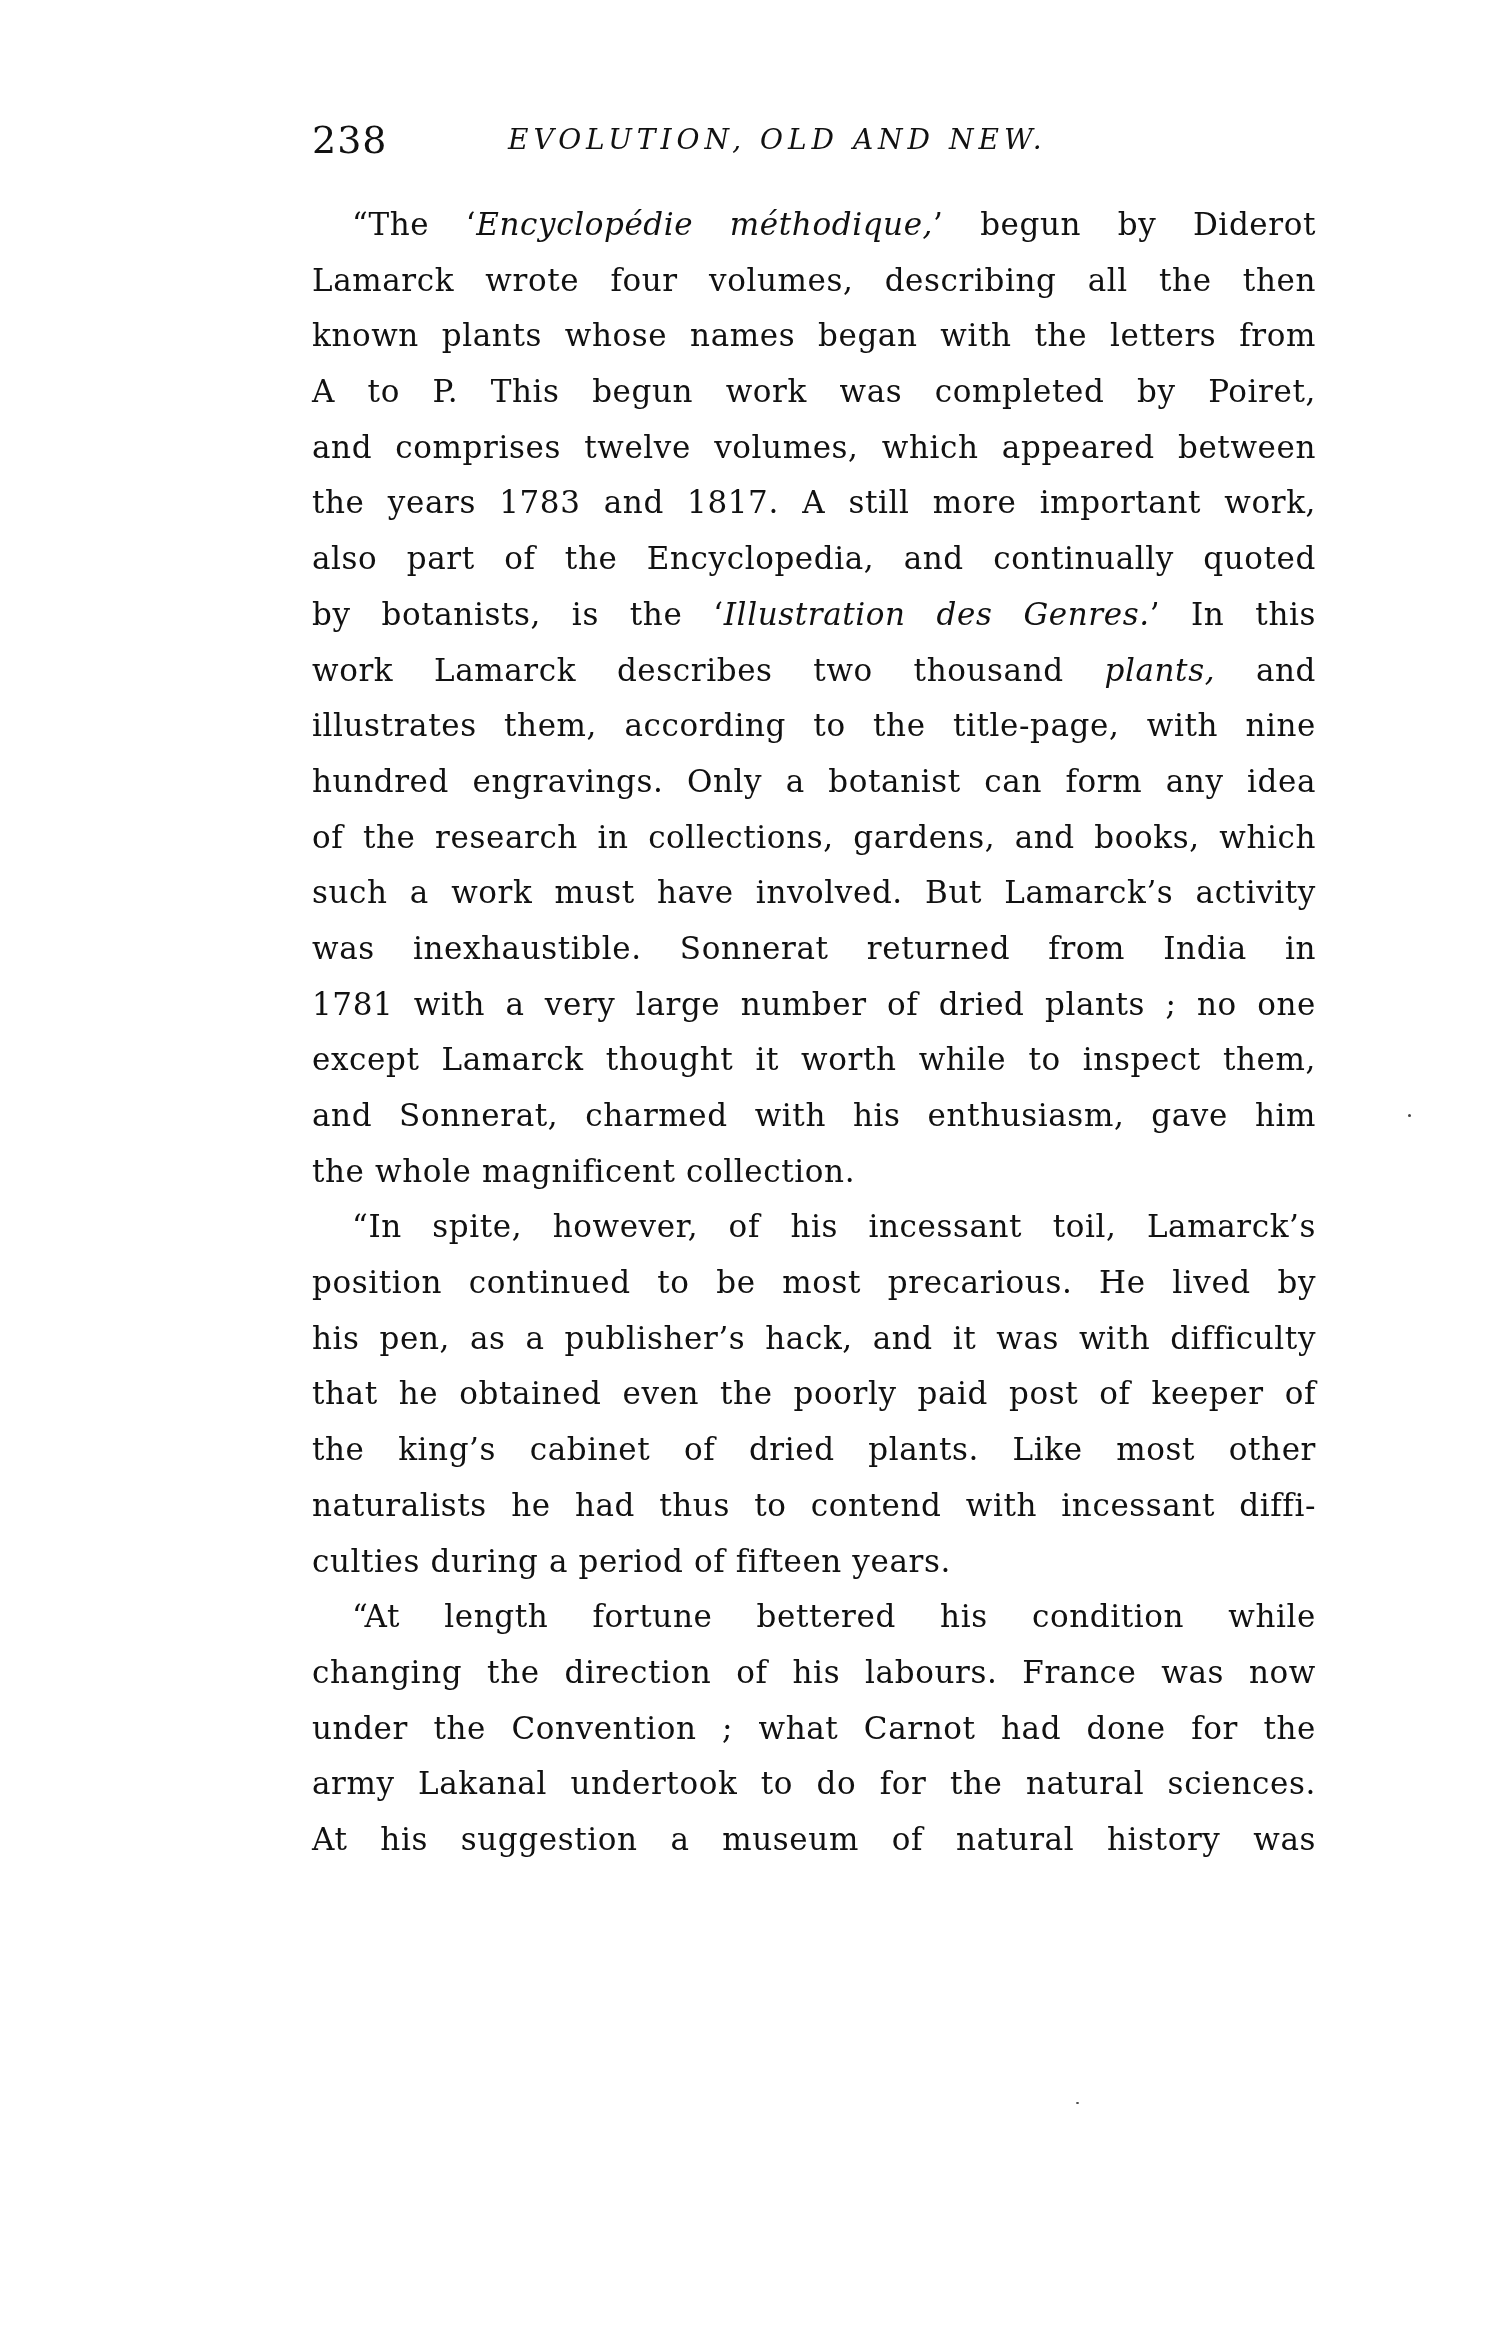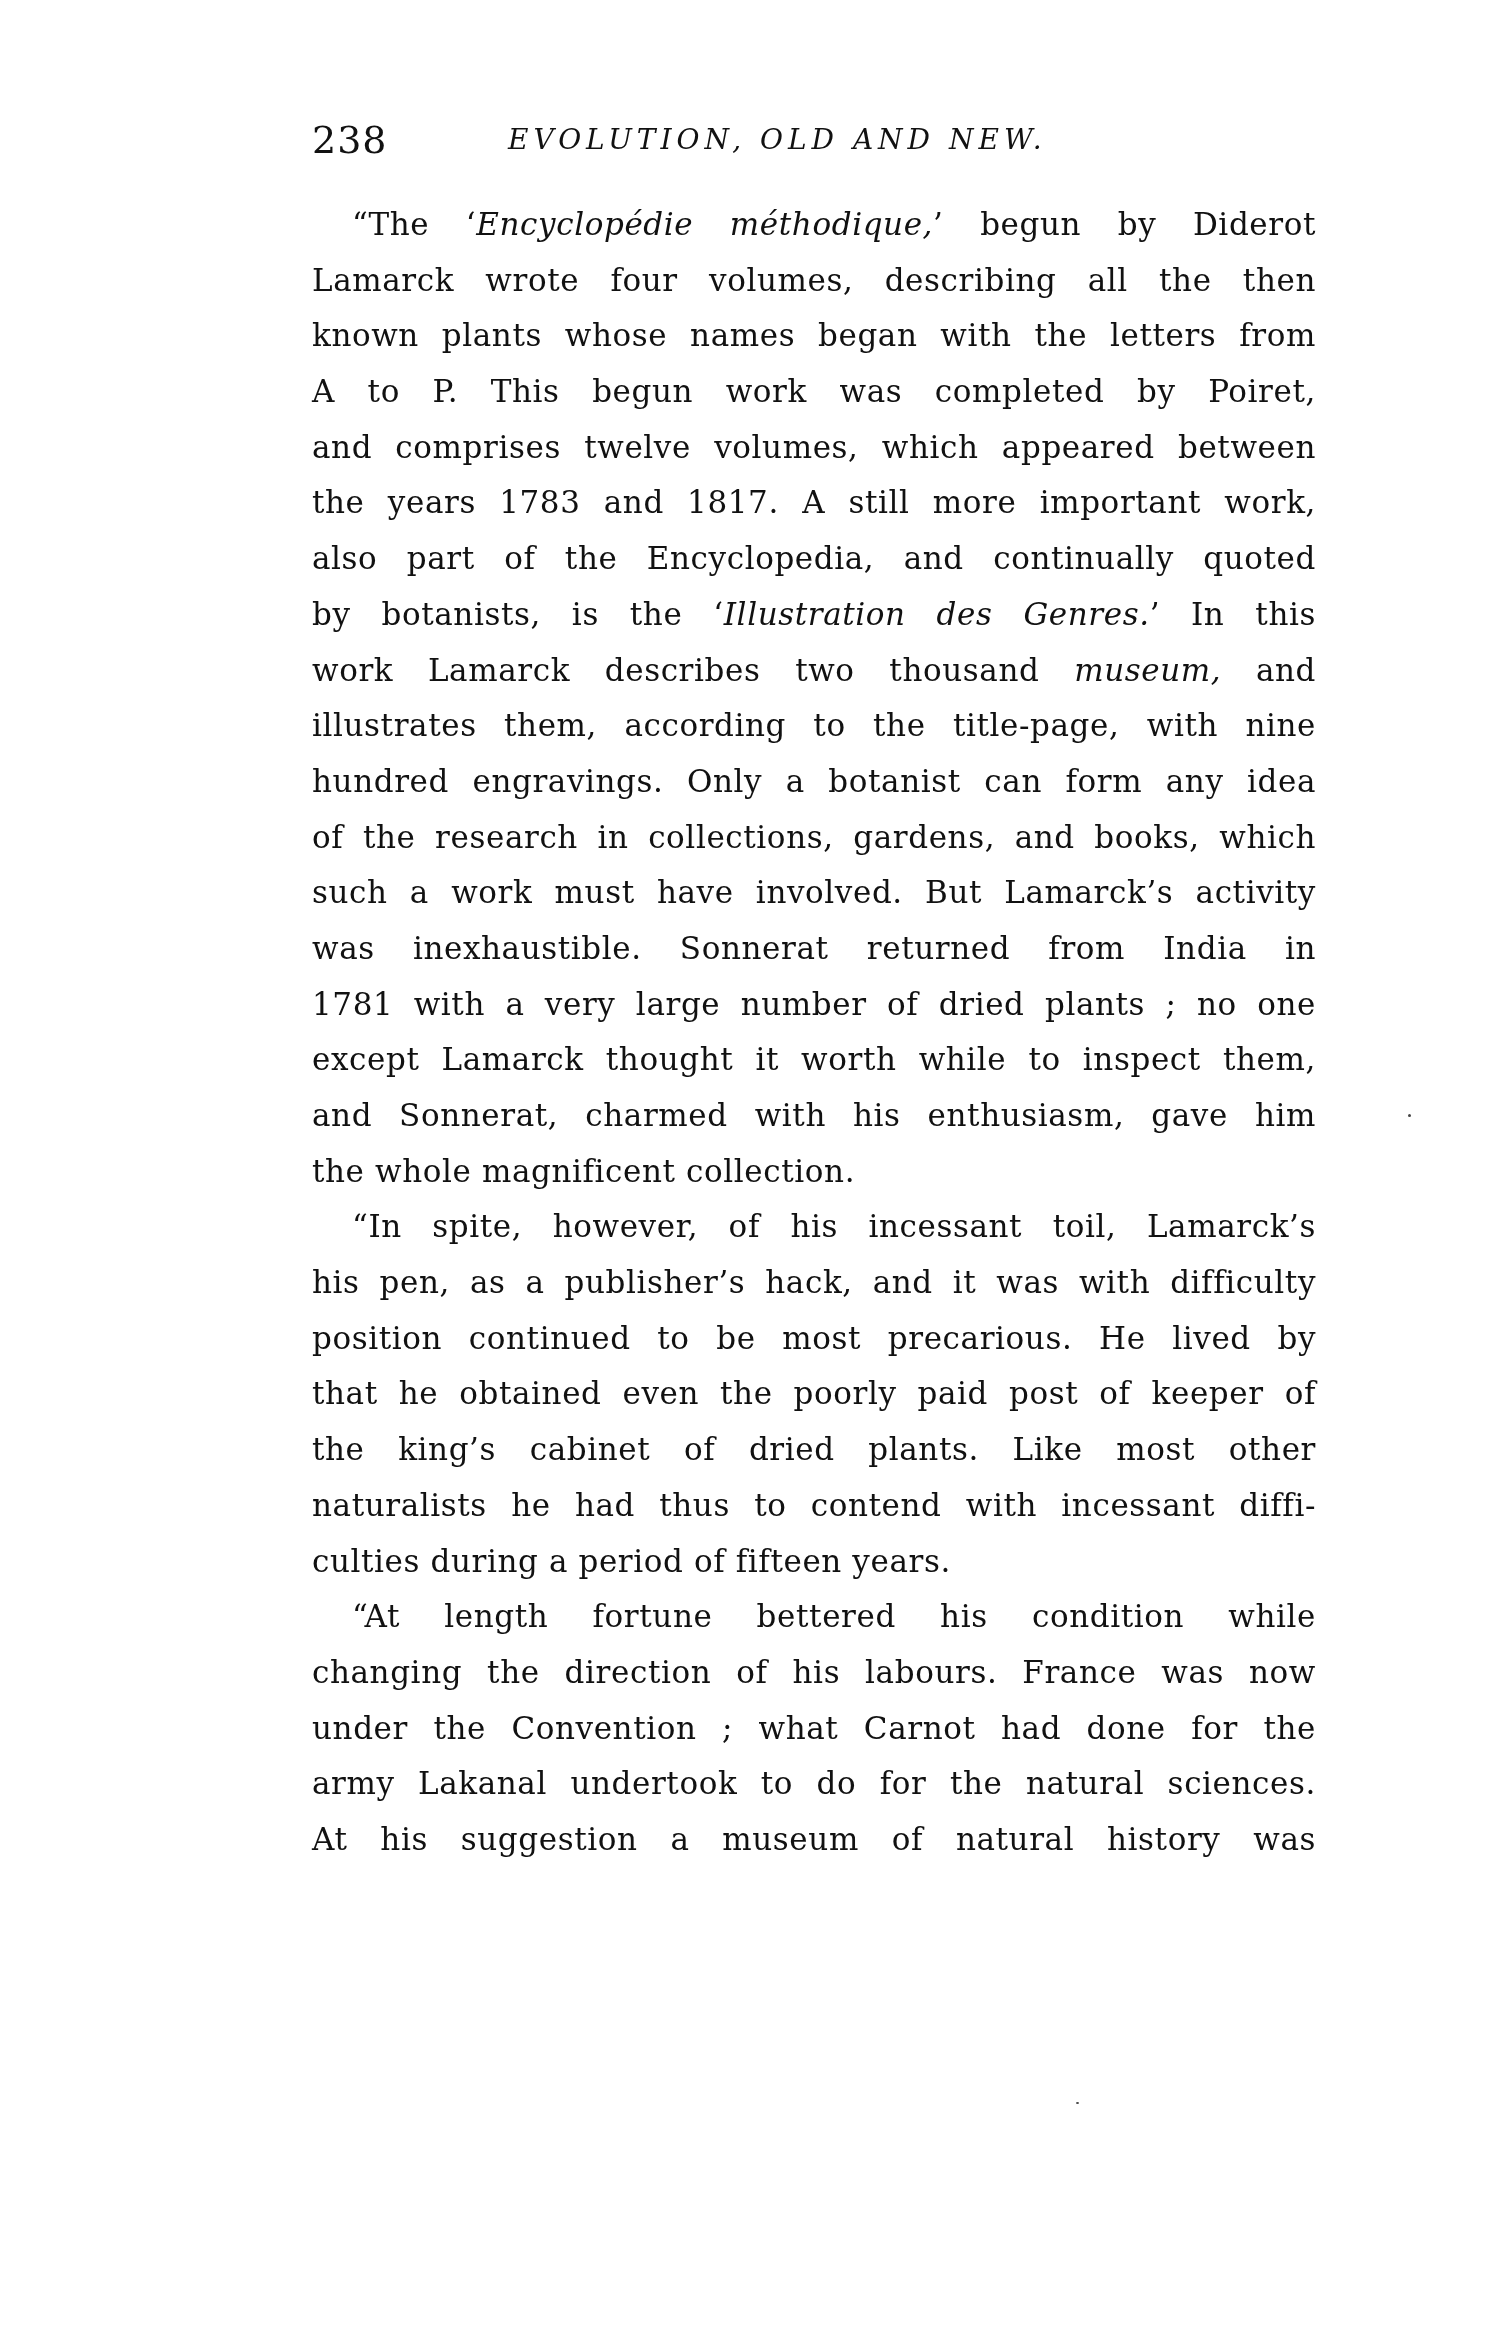--- a/index.html
+++ b/index.html
@@ -46,33 +46,33 @@
 
   <div class="body-text" id="body-text">
       <span class="line indent">“The ‘<i>Encyclopédie méthodique,</i>’ begun by Diderot</span>
       <span class="line">Lamarck wrote four volumes, describing all the then</span>
       <span class="line">known plants whose names began with the letters from</span>
       <span class="line">A to P. This begun work was completed by Poiret,</span>
       <span class="line">and comprises twelve volumes, which appeared between</span>
       <span class="line">the years 1783 and 1817. A still more important work,</span>
       <span class="line">also part of the Encyclopedia, and continually quoted</span>
       <span class="line">by botanists, is the ‘<i>Illustration des Genres.</i>’ In this</span>
-      <span class="line">work Lamarck describes two thousand <i>museum,</i> and</span>
+      <span class="line">work Lamarck describes two thousand <i>plants,</i> and</span>
       <span class="line">illustrates them, according to the title-page, with nine</span>
       <span class="line">hundred engravings. Only a botanist can form any idea</span>
       <span class="line">of the research in collections, gardens, and books, which</span>
       <span class="line">such a work must have involved. But Lamarck’s activity</span>
       <span class="line">was inexhaustible. Sonnerat returned from India in</span>
       <span class="line">1781 with a very large number of dried plants ; no one</span>
       <span class="line">except Lamarck thought it worth while to inspect them,</span>
       <span class="line">and Sonnerat, charmed with his enthusiasm, gave him</span>
       <span class="line last">the whole magnificent collection.</span>
       <span class="line indent">“In spite, however, of his incessant toil, Lamarck’s</span>
+      <span class="line">position continued to be most precarious. He lived by</span>
       <span class="line">his pen, as a publisher’s hack, and it was with difficulty</span>
-      <span class="line">position continued to be most precarious. He lived by</span>
       <span class="line">that he obtained even the poorly paid post of keeper of</span>
       <span class="line">the king’s cabinet of dried plants. Like most other</span>
       <span class="line">naturalists he had thus to contend with incessant diffi-</span>
       <span class="line last">culties during a period of fifteen years.</span>
       <span class="line indent">“At length fortune bettered his condition while</span>
       <span class="line">changing the direction of his labours. France was now</span>
       <span class="line">under the Convention ; what Carnot had done for the</span>
       <span class="line">army Lakanal undertook to do for the natural sciences.</span>
       <span class="line">At his suggestion a museum of natural history was</span>
     </div>

